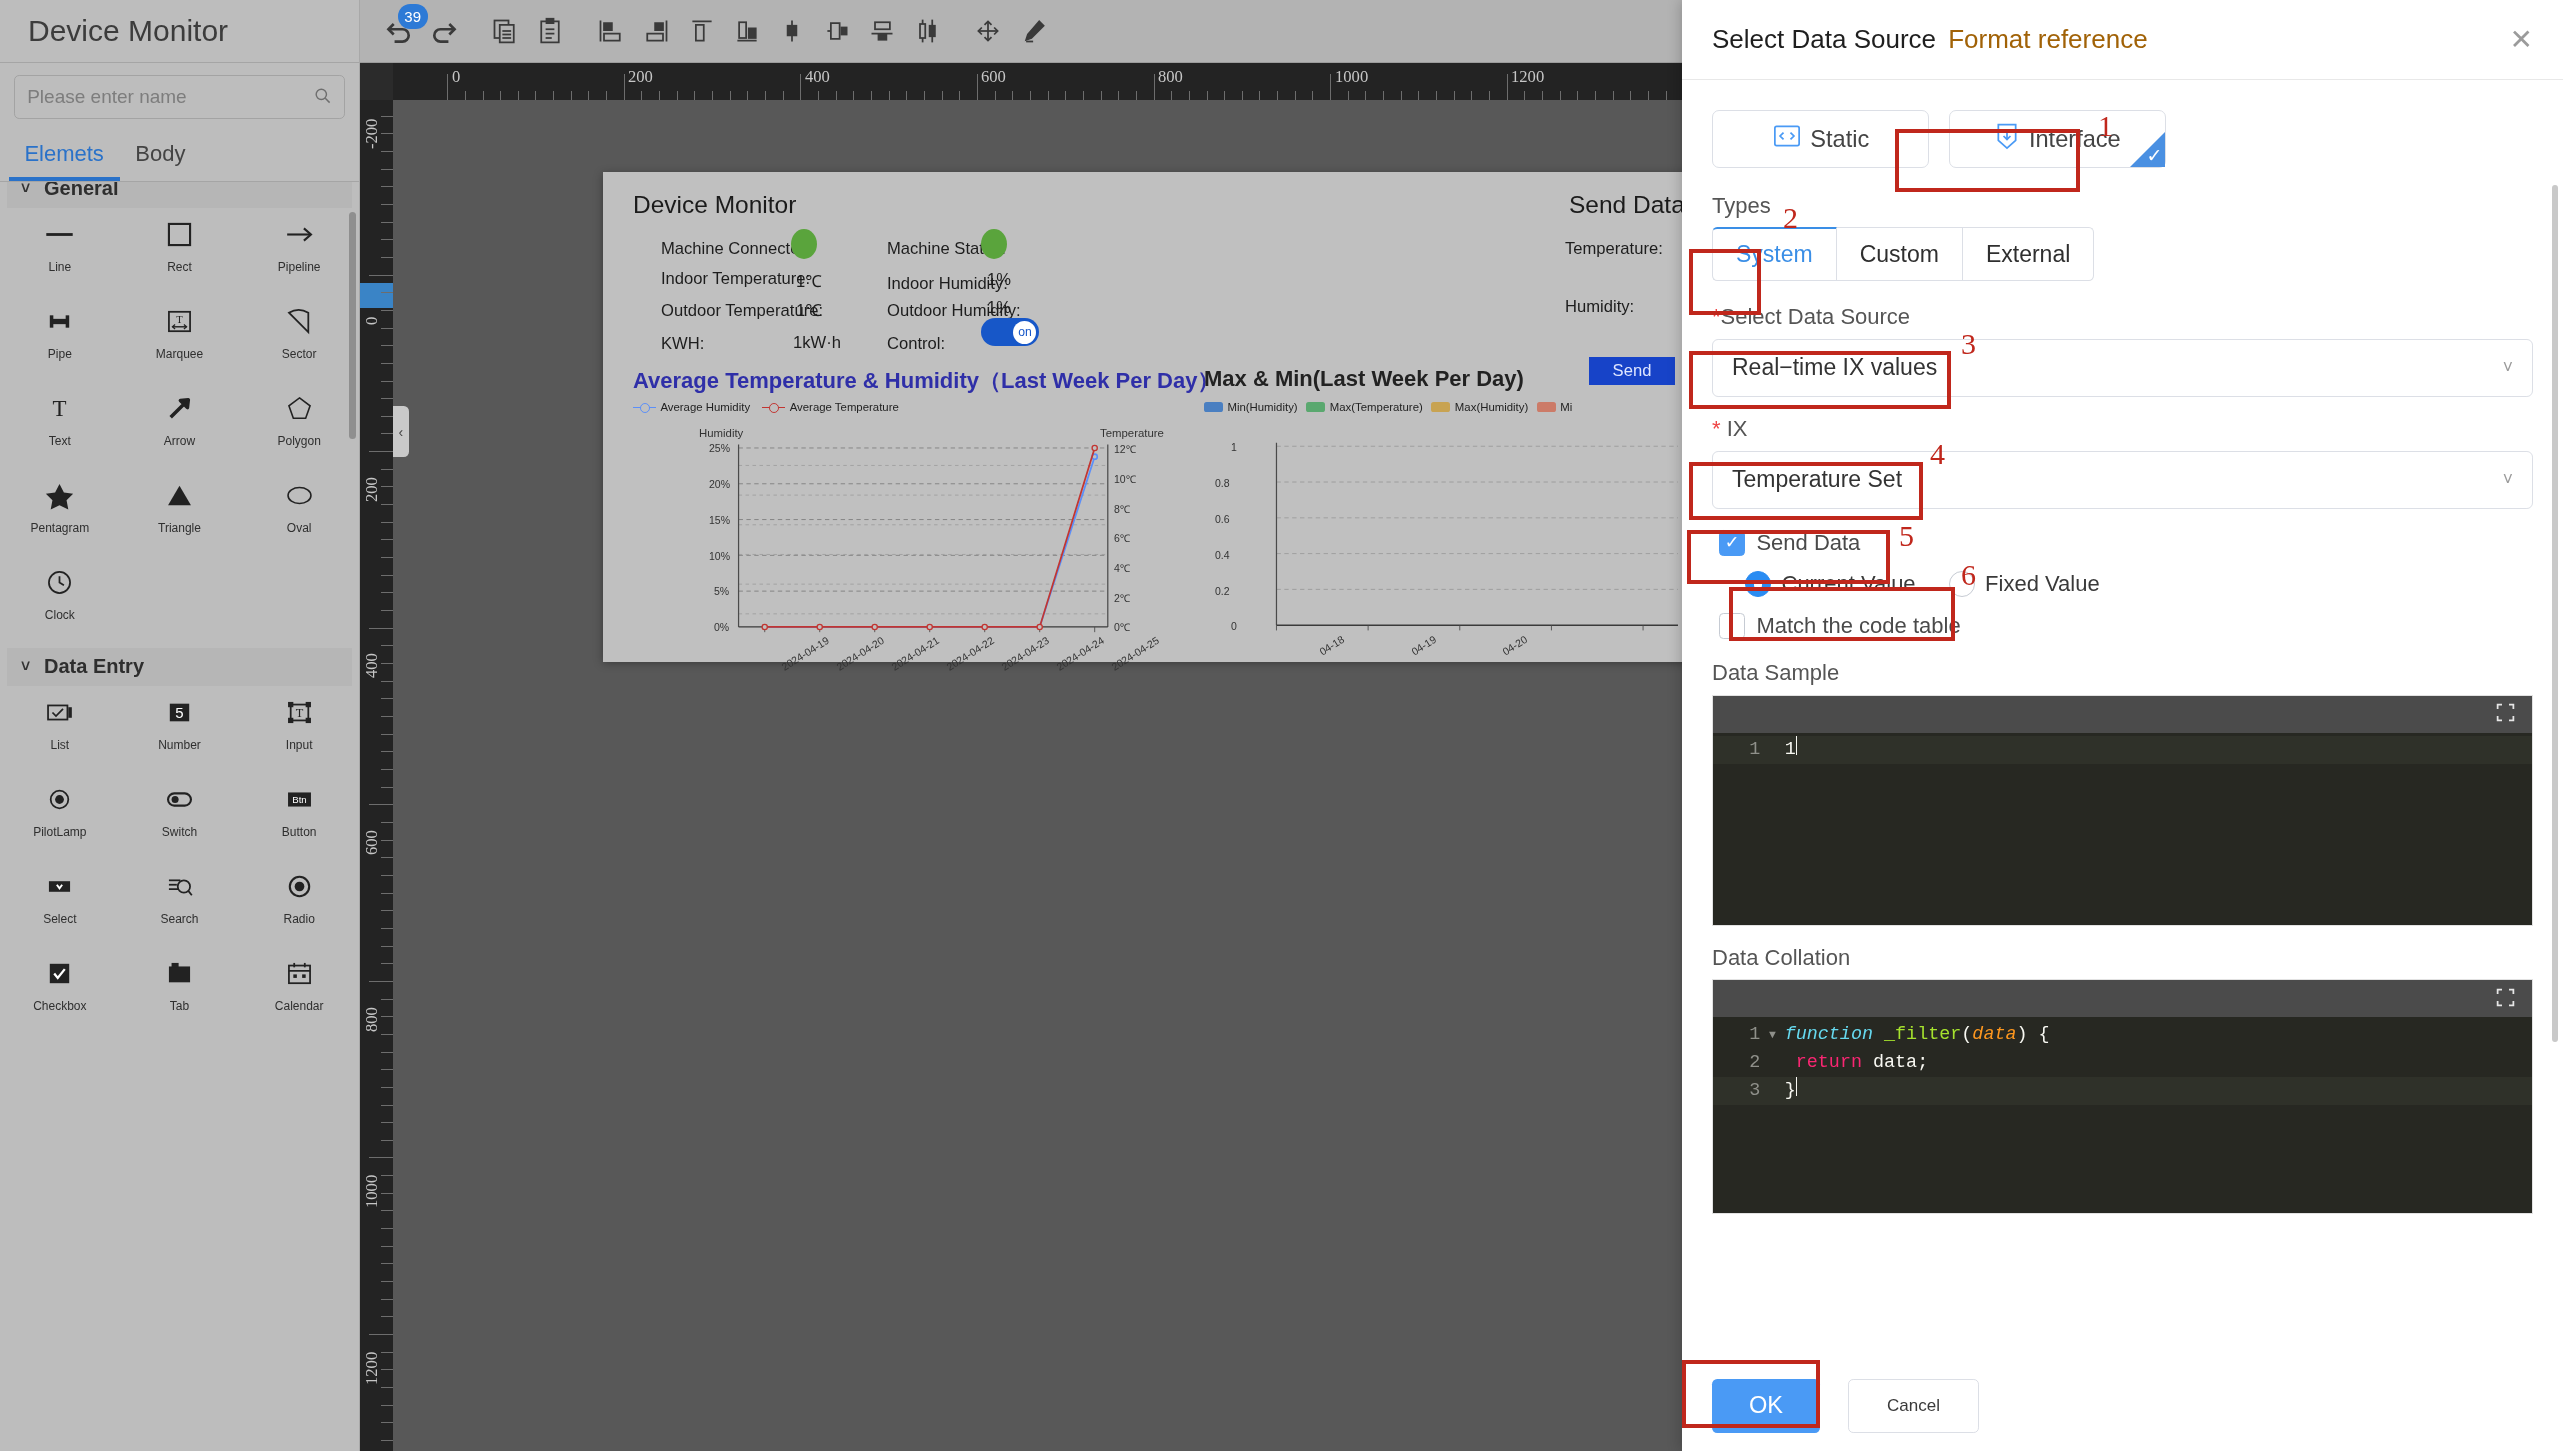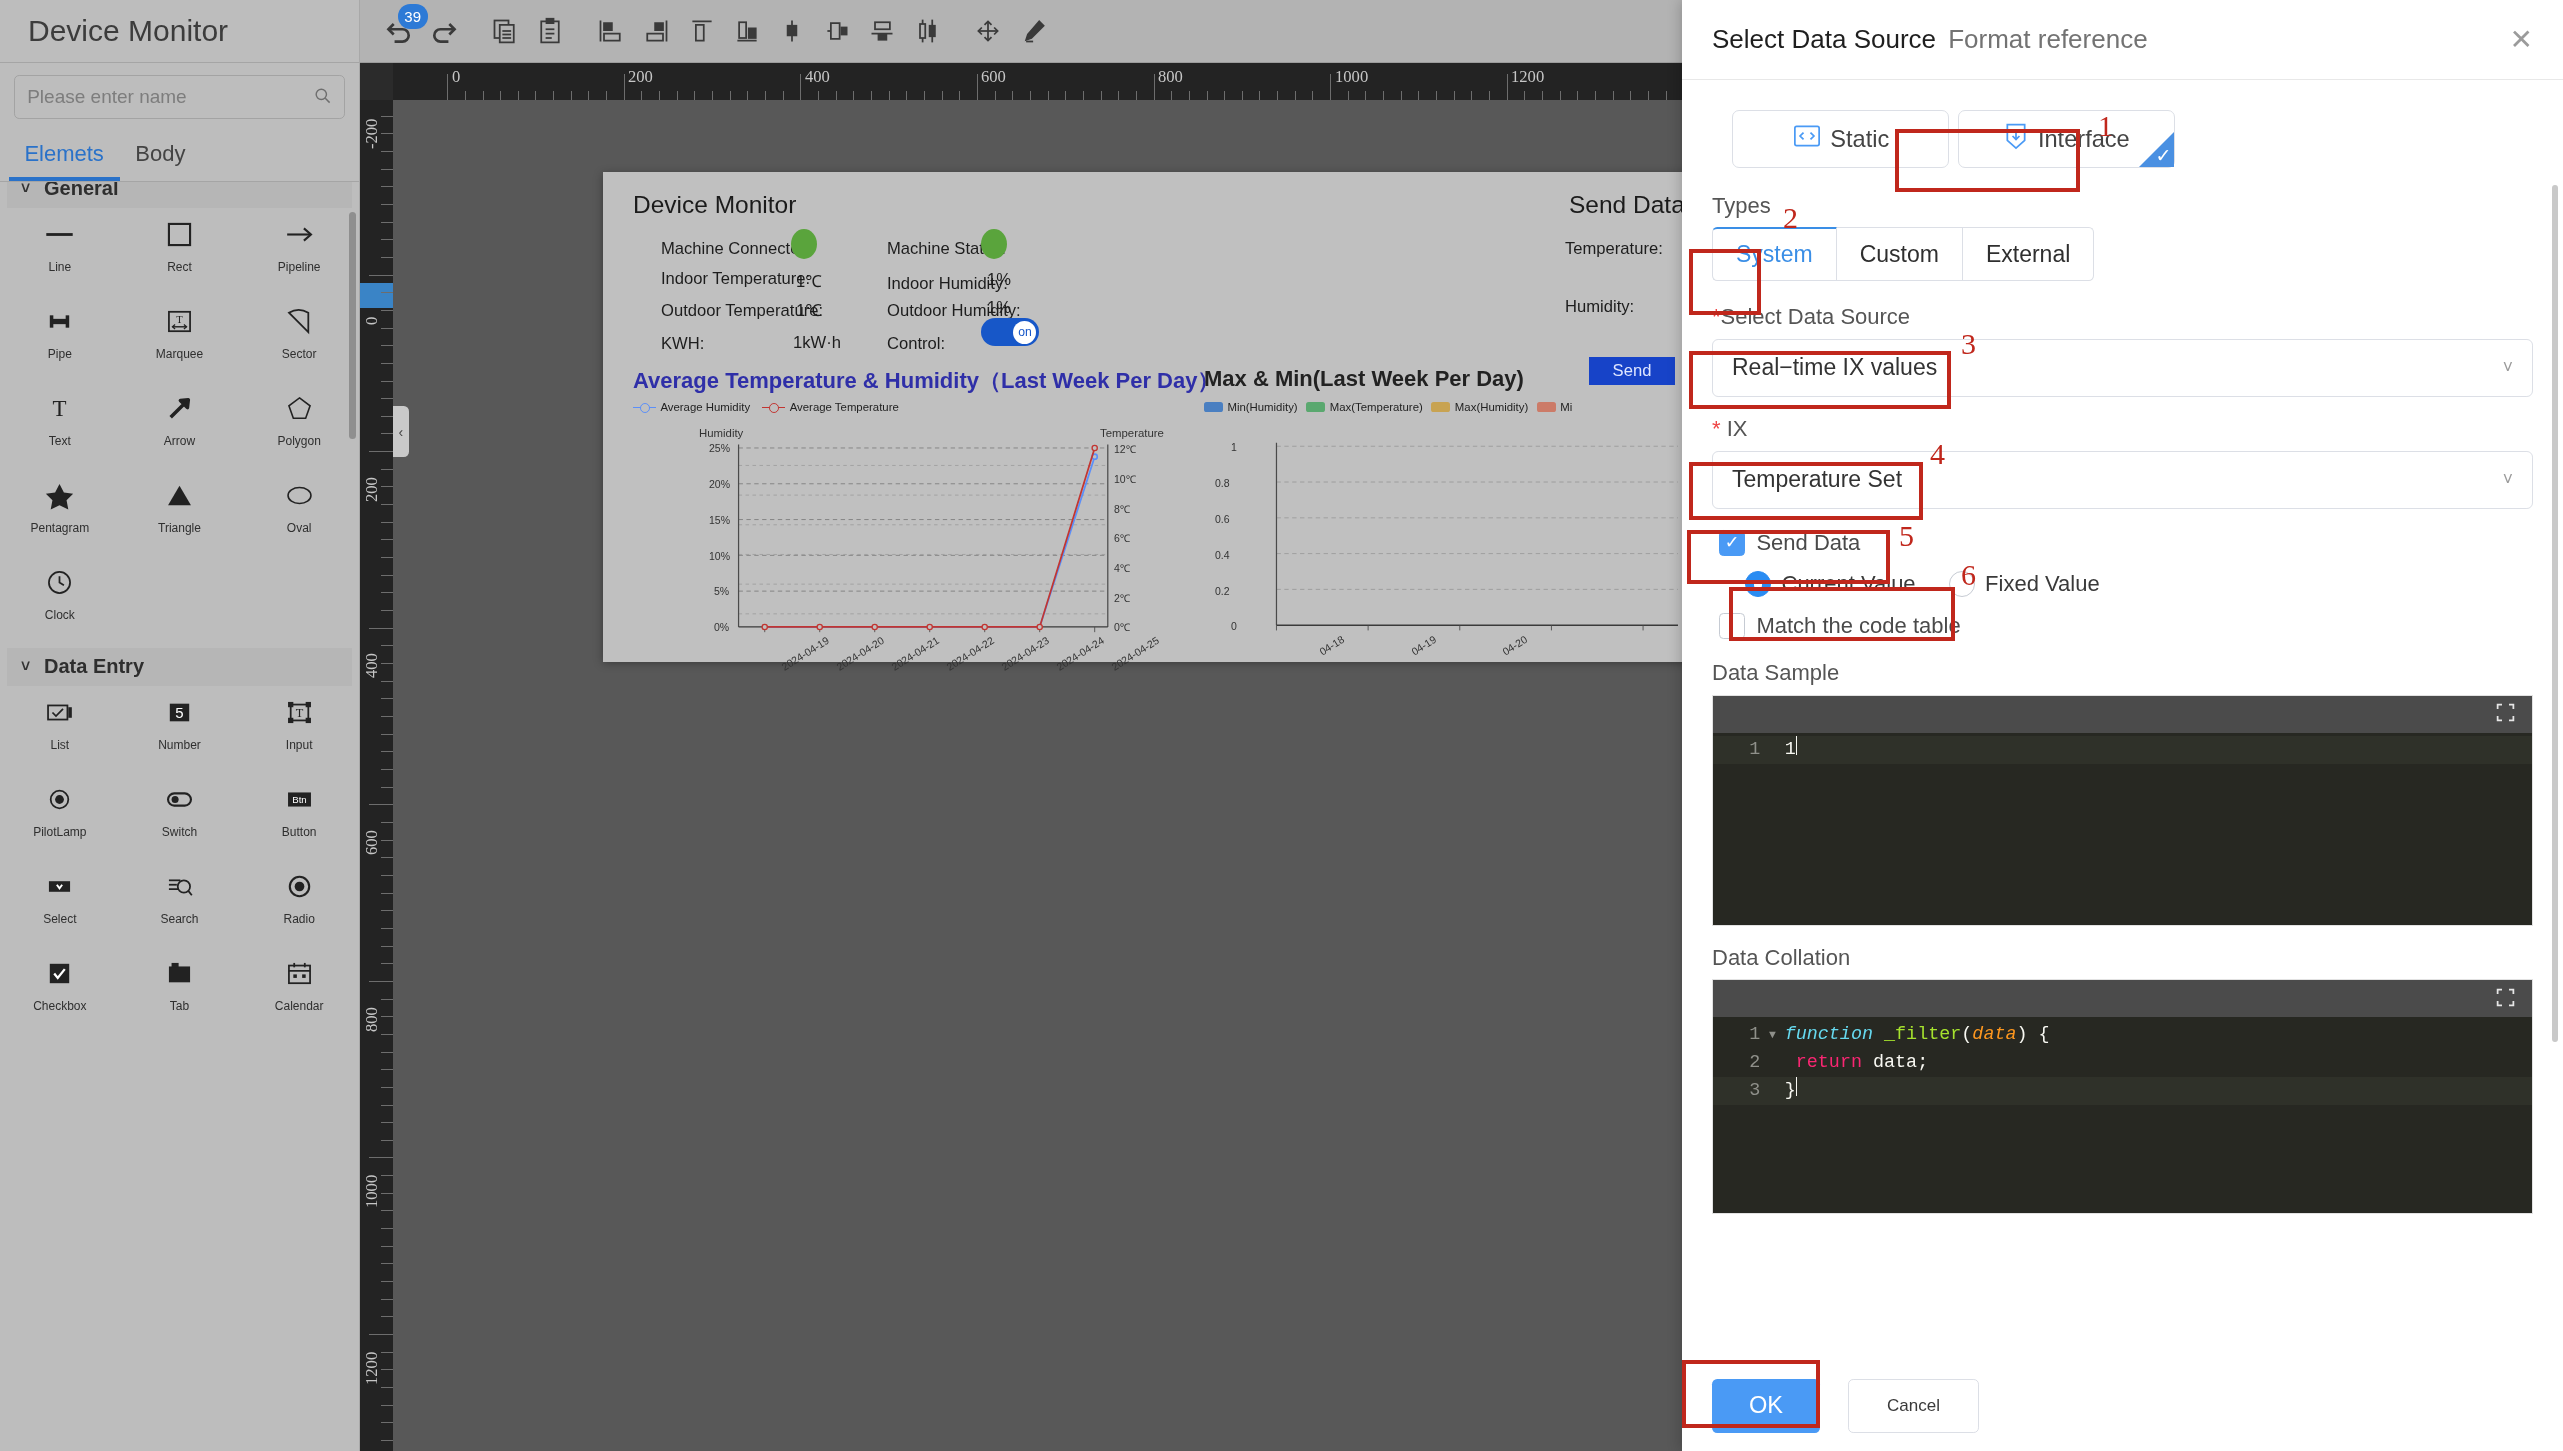--- a/index.html
+++ b/index.html
@@ -161,27 +161,27 @@
   #dialog {
     position: absolute; right: 0; top: 0; width: 881px; height: 1451px;
     background: #fff; display: flex; flex-direction: column;
     box-shadow: -2.6px 0 12.2px rgba(0,0,0,.18);
   }
   #dlg-header {
     height: 80px; display: flex; align-items: center; padding: 0 30px;
     border-bottom: 0.9px solid #e8e8e8; flex-shrink: 0;
   }
   #dlg-title { font-size: 26px; color: #1f1f1f; }
-  #dlg-format-ref { font-size: 26px; color: #737373; margin-left: 12.2px; cursor: pointer; }
+  #dlg-format-ref { font-size: 26px; color: #a16207; margin-left: 12.2px; cursor: pointer; }
   #dlg-close { margin-left: auto; font-size: 28px; color: #9b9b9b; cursor: pointer; line-height: 1; }
   #dlg-body { flex: 1; padding: 30px 30px 0 30px; position: relative; overflow: hidden; }
   #dlg-scrollbar { position: absolute; right: 5.2px; top: 105px; width: 6.1px;
     height: 857px; background: #c9c9c9; border-radius: 3.5px; }
 
-  .src-row { display: flex; gap: 9px; margin-left: 20px; }
+  .src-row { display: flex; gap: 20px; }
   .src-card {
     width: 217px; height: 58px; border: 0.9px solid #dcdfe6; border-radius: 7px;
     display: flex; align-items: center; justify-content: center; gap: 8.7px;
     font-size: 23.6px; color: #444; background: #fff; position: relative; cursor: pointer;
   }
   .src-card.sel { }
   .corner-check {
     position: absolute; right: 0; bottom: 0; width: 0; height: 0;
     border-style: solid; border-width: 0 0 35px 35px;
     border-color: transparent transparent #4a90e2 transparent;

